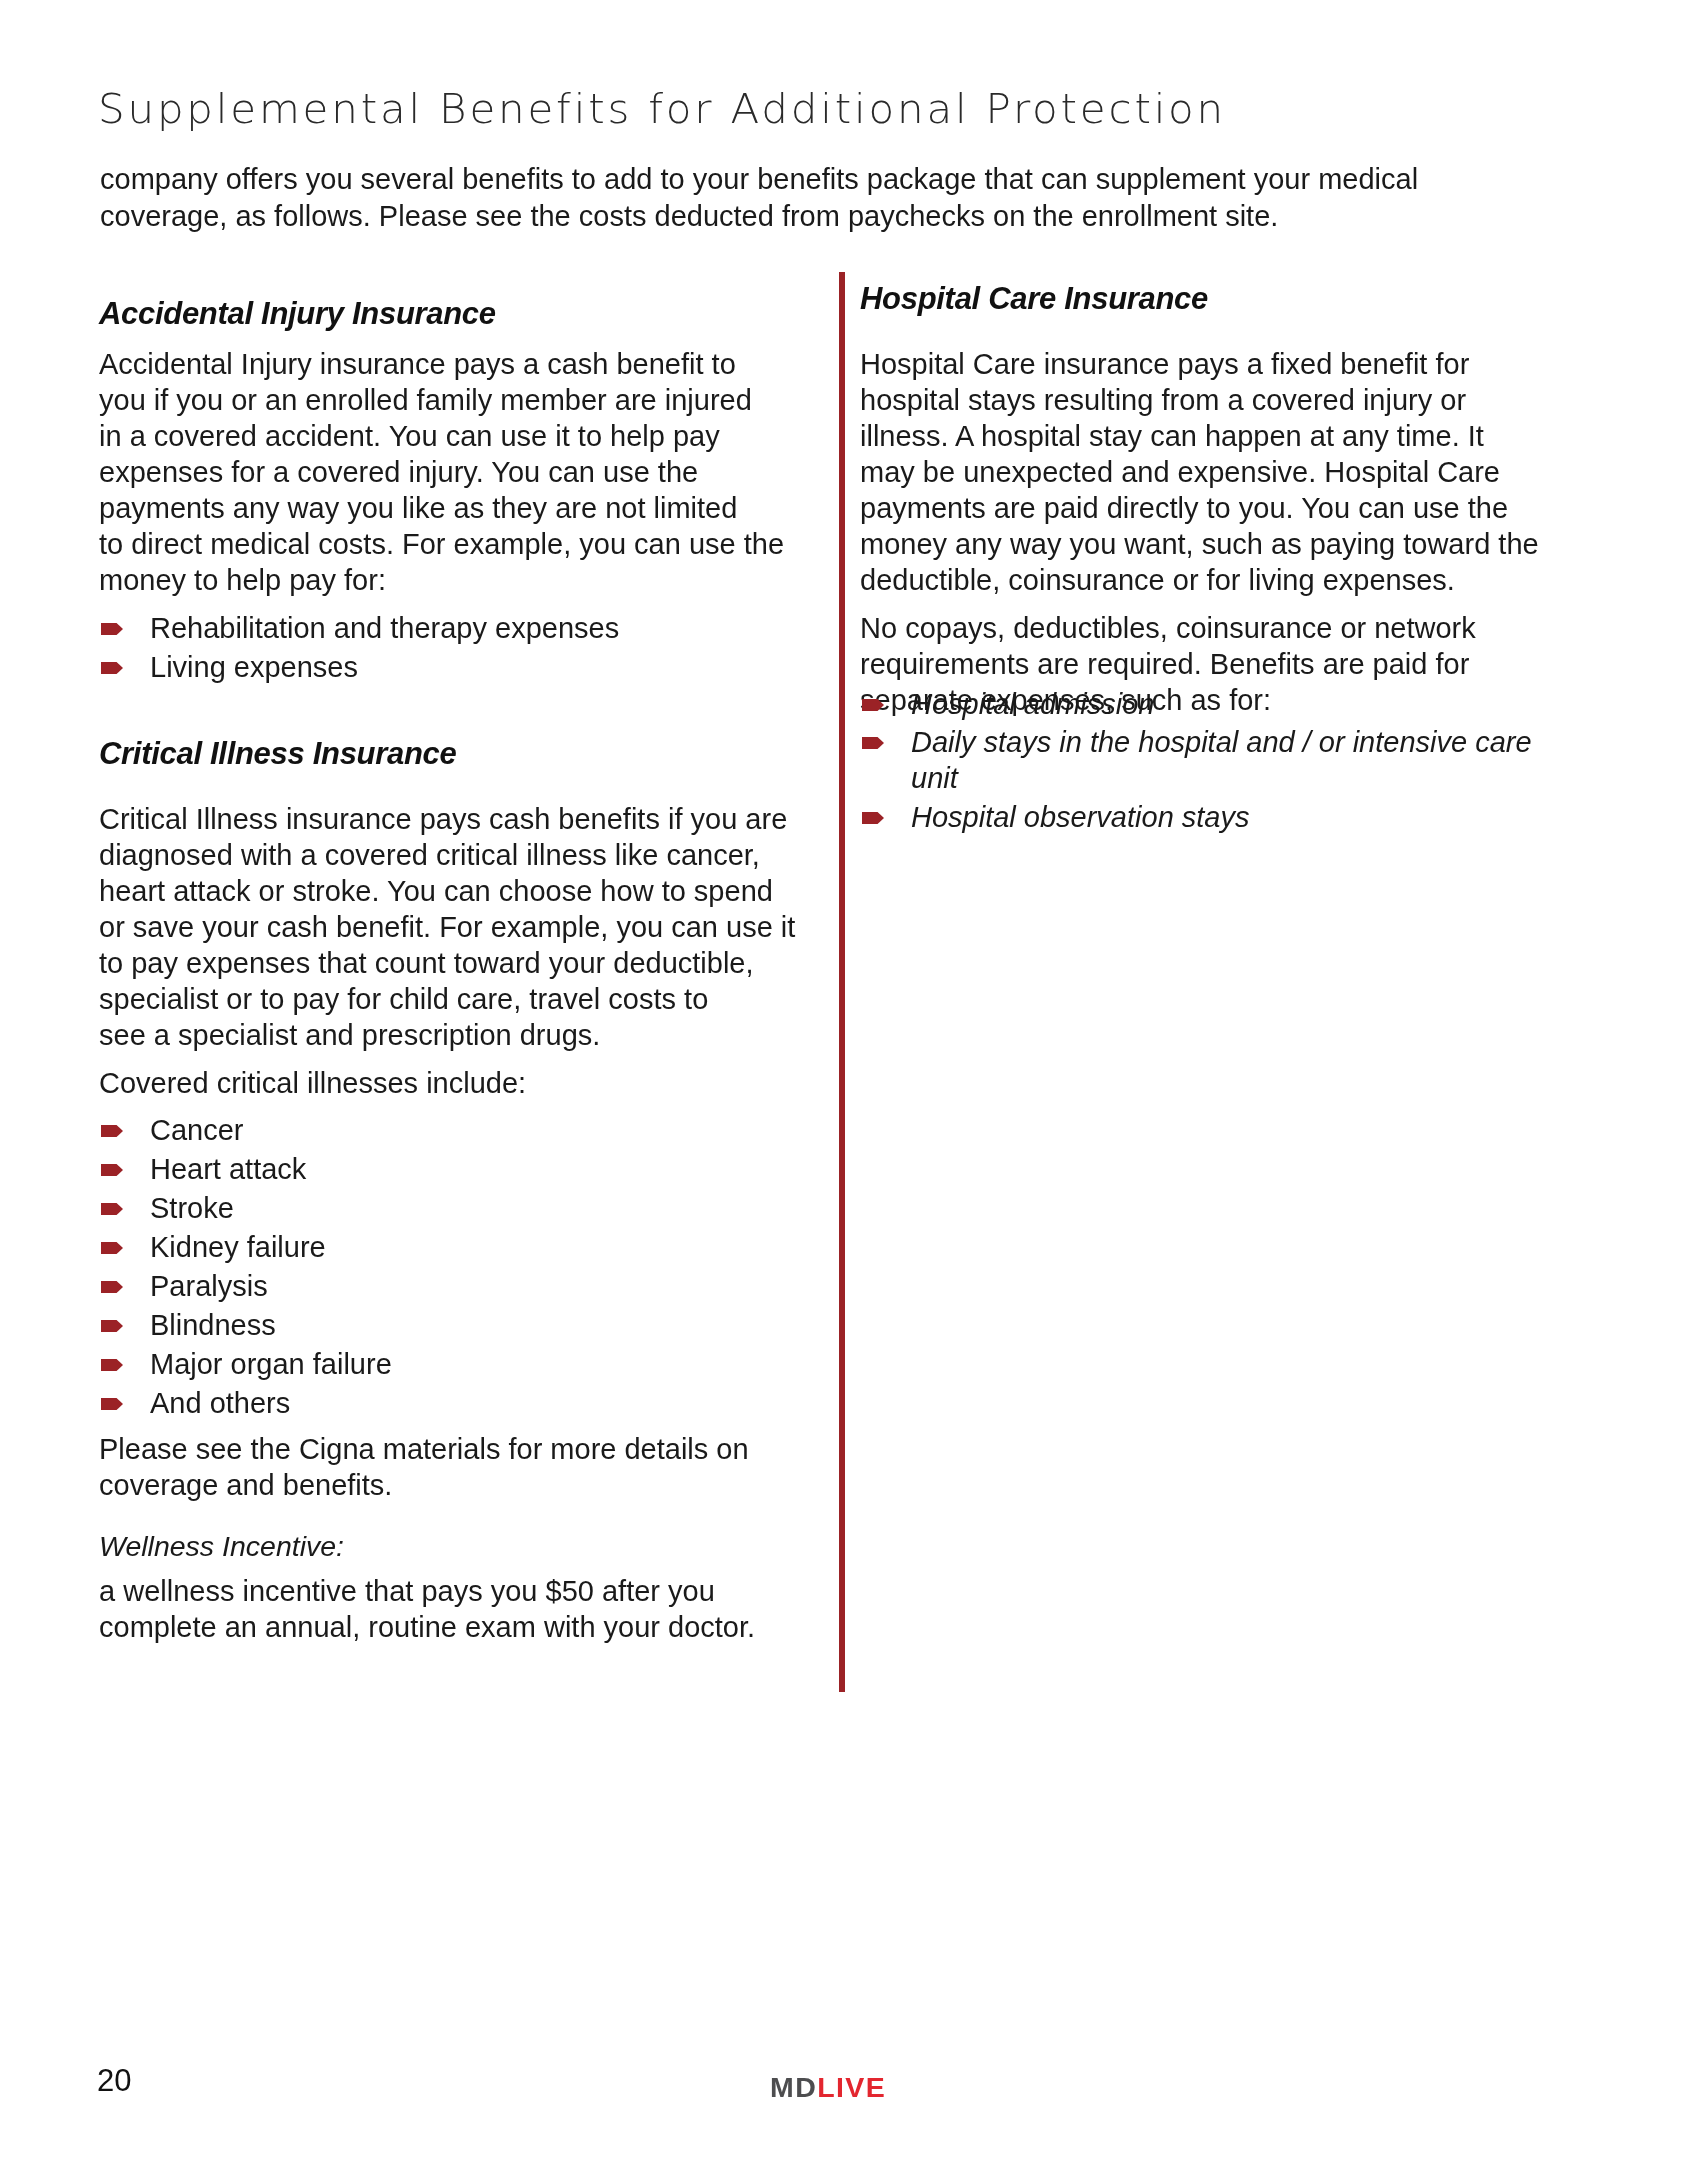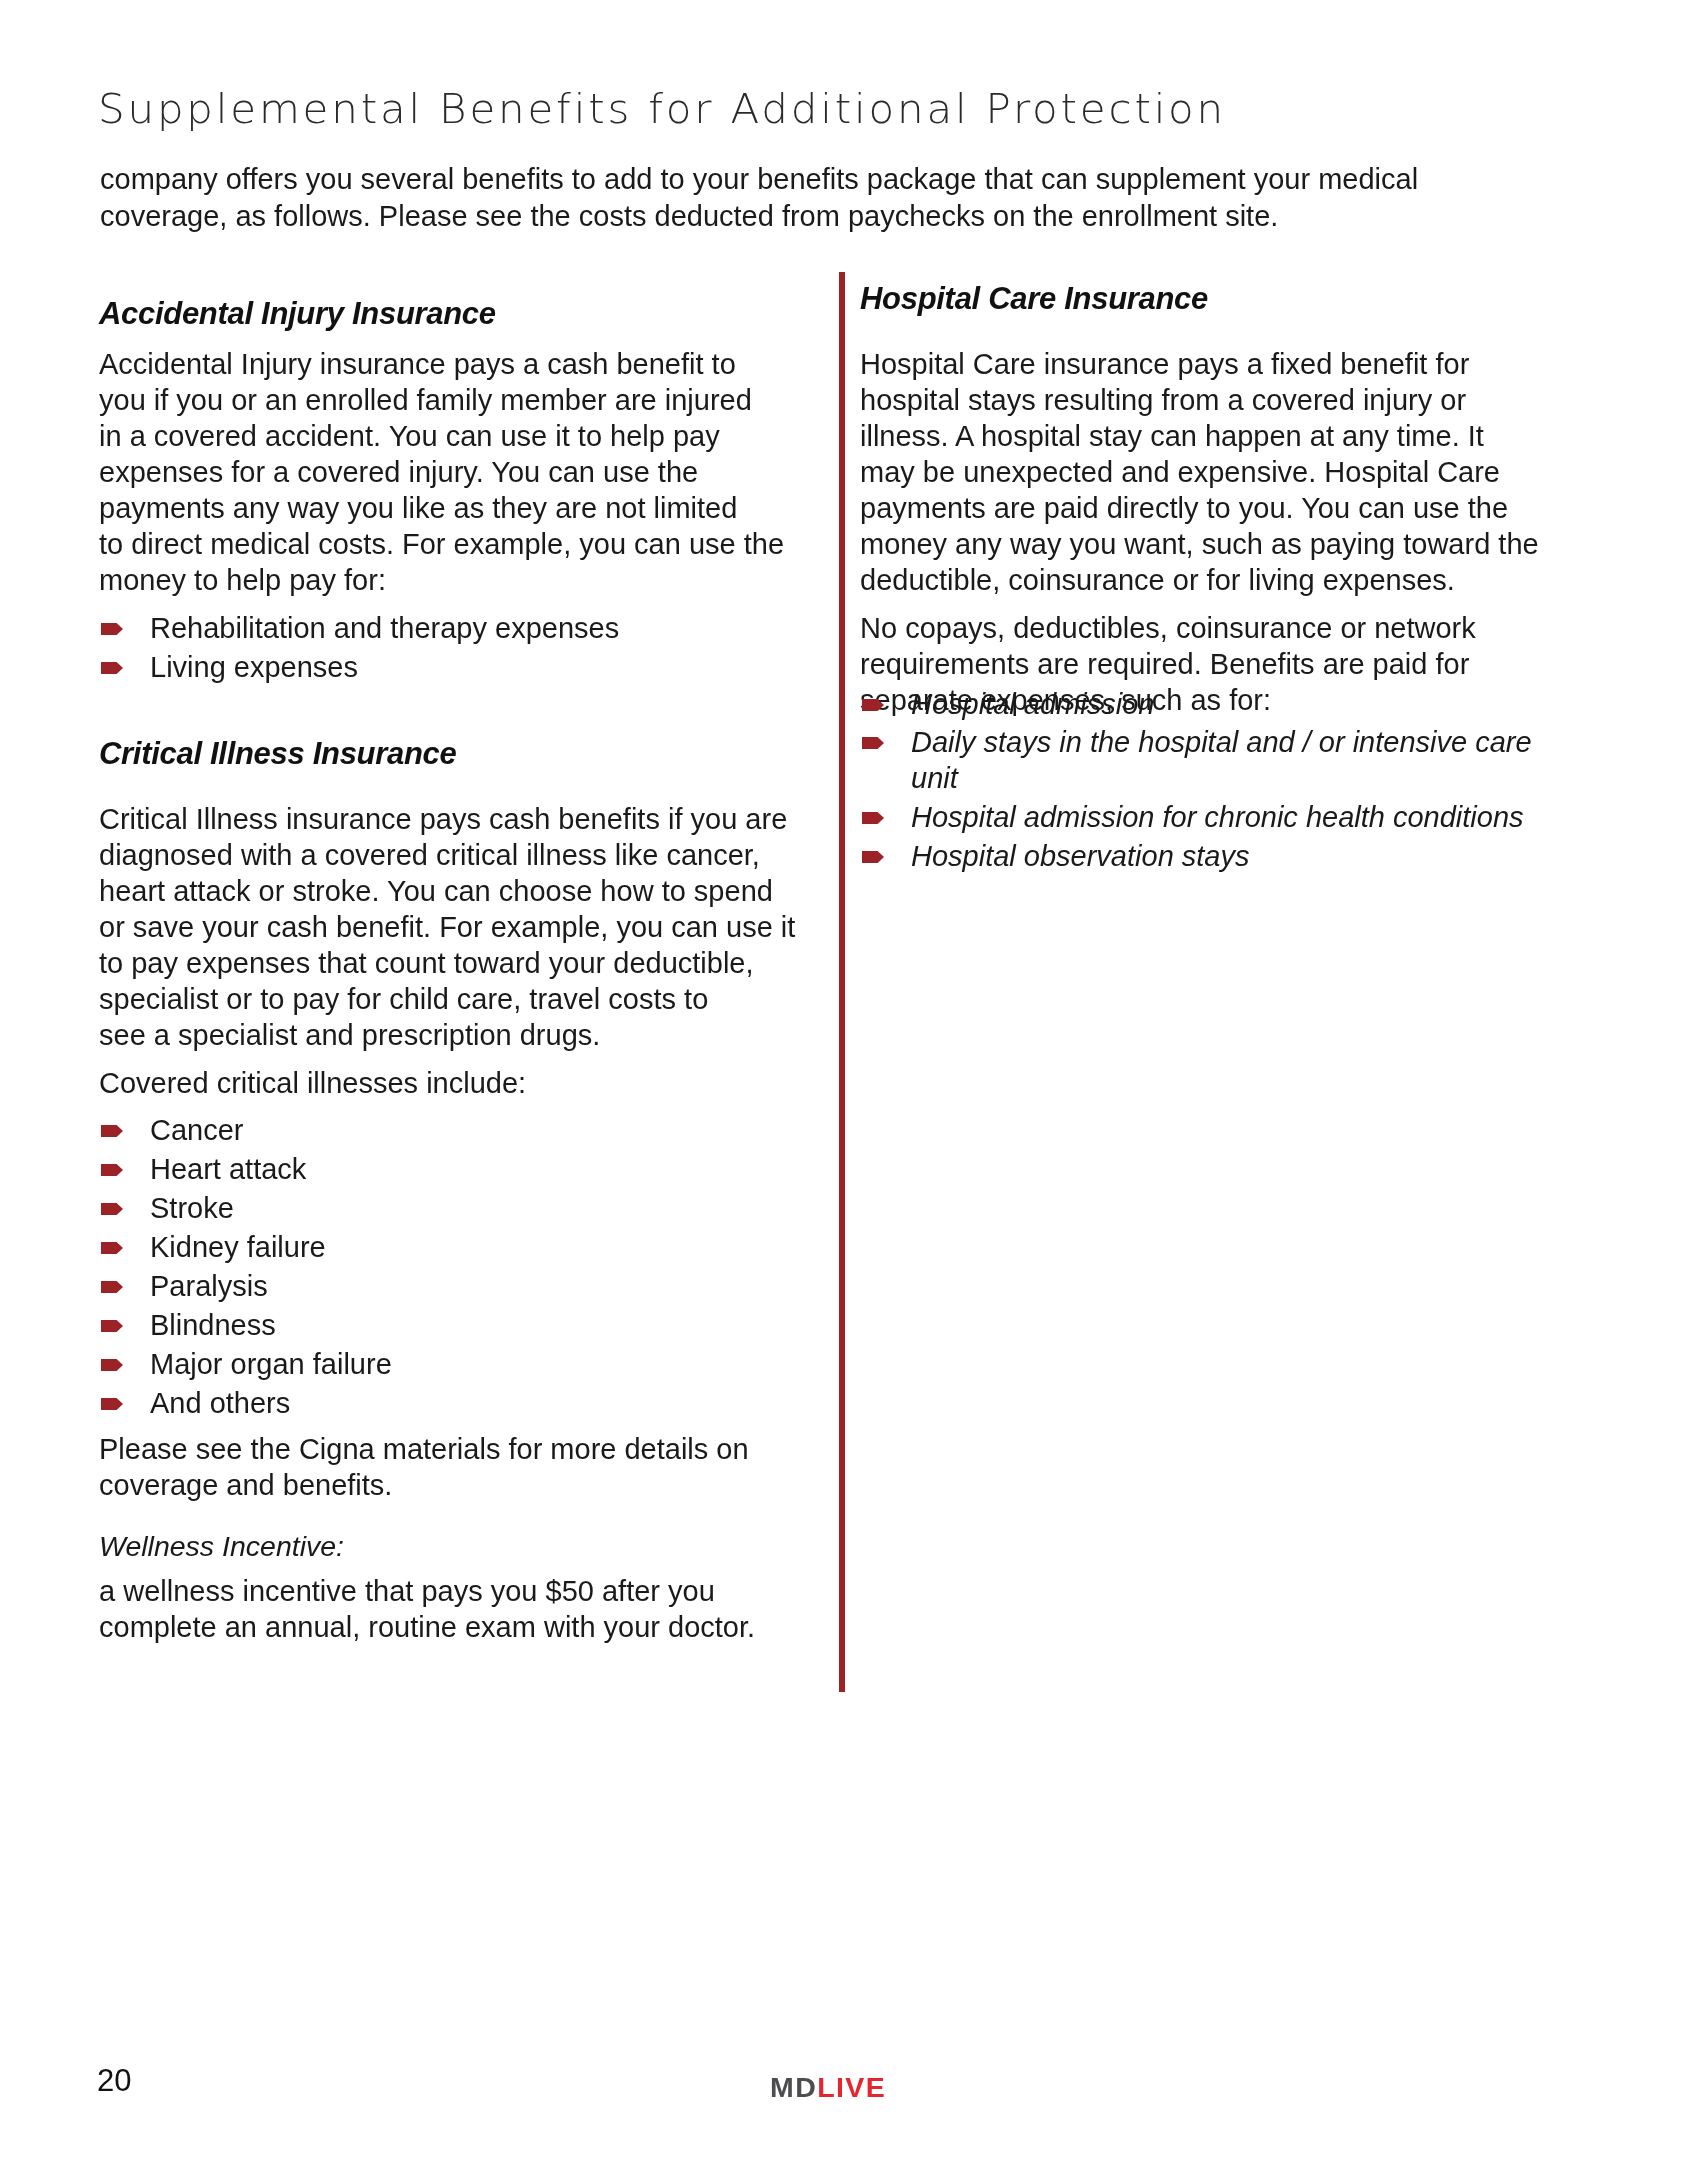--- a/index.html
+++ b/index.html
@@ -193,26 +193,20 @@
     <svg class="bullet-icon" viewBox="0 0 24 13">
         <polygon points="0,0 17,0 24,6.5 17,13 0,13" fill="#9b2226"></polygon>
       </svg>
     <span class="line">Daily stays in the hospital and / or intensive care</span>
     <span class="line">unit</span>
   </li>
   <li>
     <svg class="bullet-icon" viewBox="0 0 24 13">
         <polygon points="0,0 17,0 24,6.5 17,13 0,13" fill="#9b2226"></polygon>
       </svg>
-    <span>Hospital admission for chronic health conditions</span>
-  </li>
-  <li>
-    <svg class="bullet-icon" viewBox="0 0 24 13">
-        <polygon points="0,0 17,0 24,6.5 17,13 0,13" fill="#9b2226"></polygon>
-      </svg>
     <span>Hospital observation stays</span>
   </li>
 </ul>
 
 <div class="abs page-number">20</div>
 
 <div class="abs logo">
   <span class="md">MD</span><span class="live">LIVE</span>
 </div>
 

